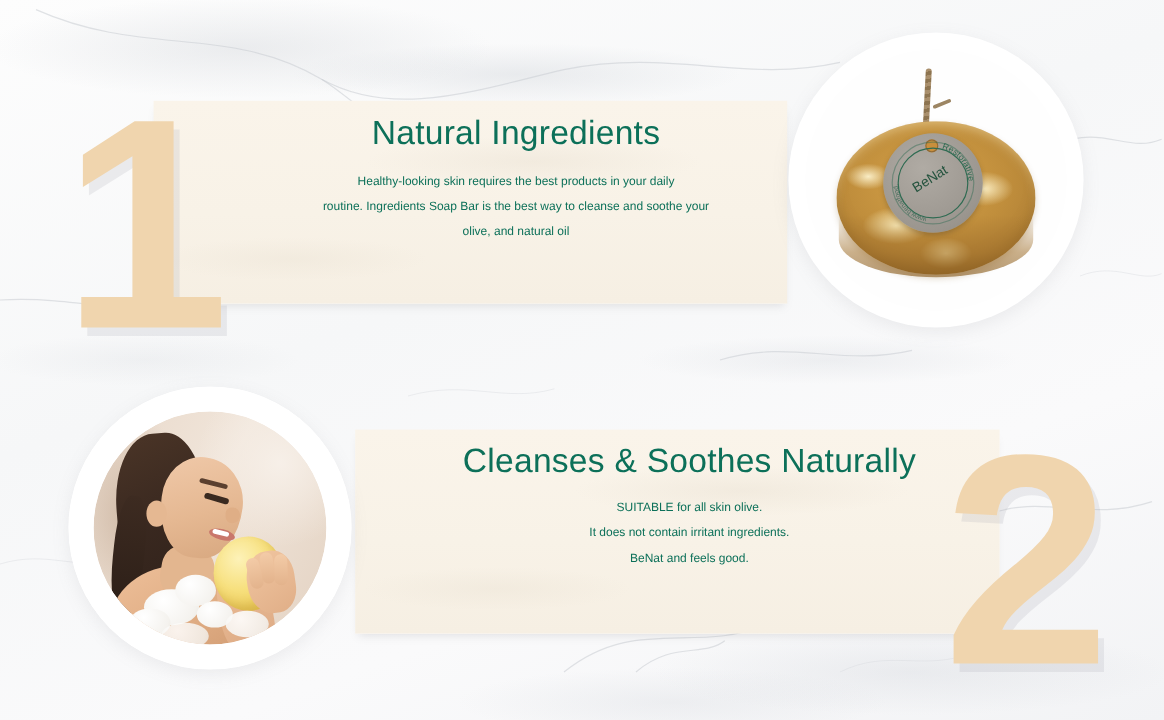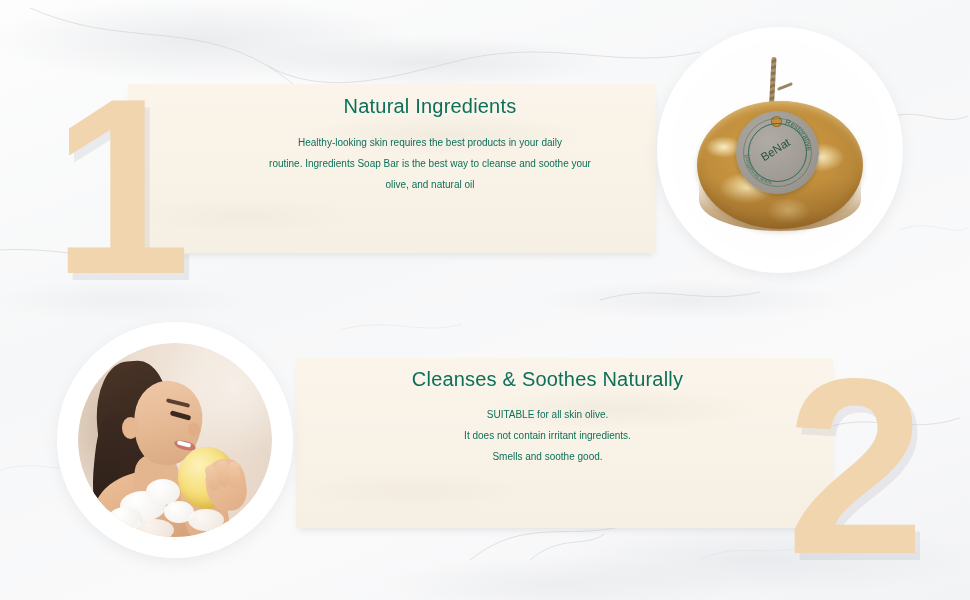--- a/index.html
+++ b/index.html
@@ -48,35 +48,35 @@
     letter-spacing:-0.02em;
     text-shadow: 5px 7px 0 rgba(168,172,180,.20);
     user-select:none;
   }
   #num1 { left:52px;  top:62px;  font-size:250px; }
   #num2 { left:786px; top:342px; font-size:250px; }
 
   
   .block { position:absolute; text-align:center; color:#0c7059; }
   .heading {
-    font-size:20px;
+    font-size:28px;
     font-weight:400;
     color:#0c7059;
     letter-spacing:.2px;
     white-space:nowrap;
   }
   .body-line {
     font-size:10px;
     line-height:21px;
     color:#0c7059;
     white-space:nowrap;
   }
   #block1 { left:180px; top:95px;  width:500px; }
   #block1 .heading { margin-bottom:14px; }
-  #block2 { left:279px; top:368px; width:537px; }
+  #block2 { left:306px; top:368px; width:537px; }
   #block2 .heading { margin-bottom:13px; }
 
   
   .photo-circle {
     position:absolute;
     border-radius:50%;
     background:#ffffff;
     overflow:hidden;
   }
   #circle-soap { left:657px; top:27px;  width:246px; height:246px; }
@@ -321,21 +321,21 @@
   </div>
 
   <div class="panel" id="panel2"></div>
 
   <div class="numeral" id="num2">2</div>
 
   <div class="block" id="block2">
     <div class="heading">Cleanses &amp; Soothes Naturally</div>
     <div class="body-line">SUITABLE for all skin olive.</div>
     <div class="body-line">It does not contain irritant ingredients.</div>
-    <div class="body-line">Smells and soothe good.</div>
+    <div class="body-line">BeNat and feels good.</div>
   </div>
 
   <div class="photo-circle soft-shadow-circle" id="circle-shower">
     <div class="inner-clip" id="shower-art">
       <div class="bath-wall"></div>
 
       <div class="sh-hair"></div>
       <div class="sh-hair-strand"></div>
 
       <div class="sh-shoulder"></div>

